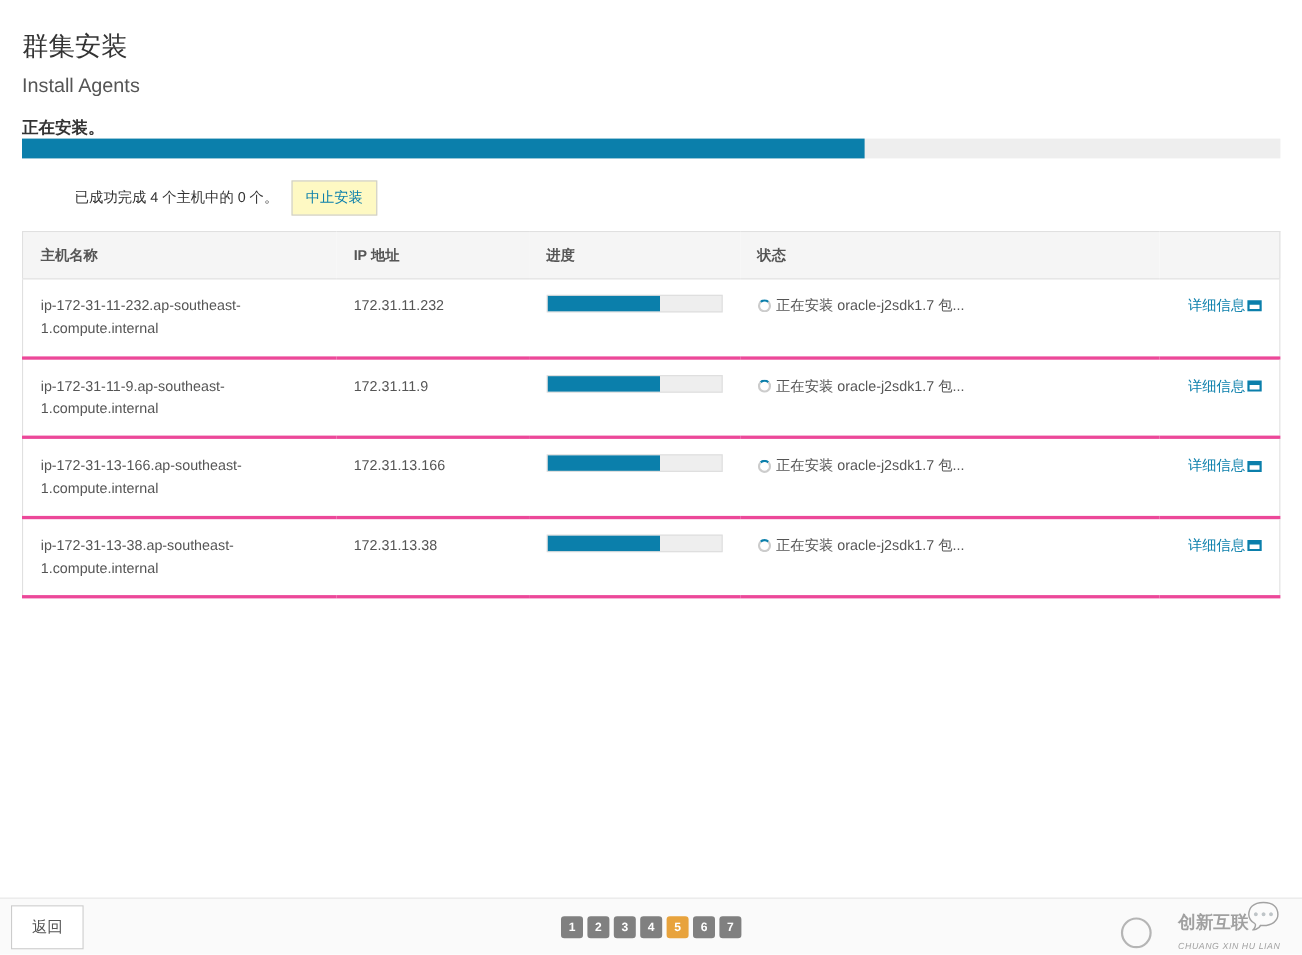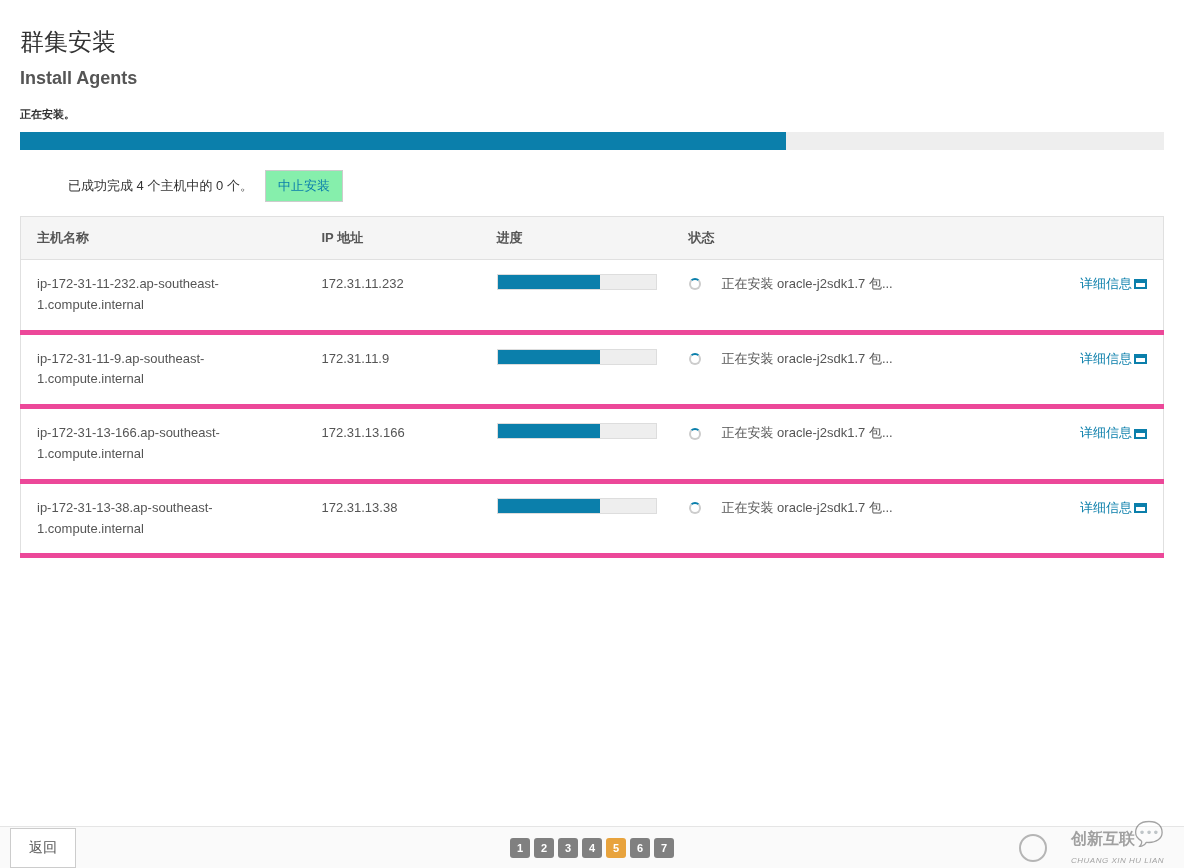--- a/index.html
+++ b/index.html
@@ -14,50 +14,49 @@
     }
     .container { padding: 20px; }
     .page-title {
       font-size: 24px;
       font-weight: 300;
       color: #333;
       margin: 6px 0 10px 0;
     }
     .subtitle {
       font-size: 18px;
-      font-weight: 700;
+      font-weight: 400;
       color: #555;
       margin-bottom: 18px;
     }
     .status-text {
-      font-size: 11px;
+      font-size: 15px;
       color: #333;
       font-weight: 600;
-      margin-bottom: 10px;
     }
     .overall-progress {
       width: 100%;
       height: 18px;
       background: #eee;
       margin-bottom: 20px;
     }
     .overall-progress-bar {
       height: 100%;
       background: #0b7fab;
     }
     .completion-row {
       display: flex;
       align-items: center;
       gap: 12px;
       margin-bottom: 14px;
     }
     .completion-text { font-size: 13px; color: #333; margin-left: 48px; }
     .btn-abort {
       border: 1px solid #ccc;
-      background: #86efac;
+      background: #fef9c3;
       color: #0b7fab;
       padding: 6px 12px;
       font-size: 13px;
       cursor: pointer;
     }
     .hosts-table {
       width: 100%;
       border: 1px solid #e0e0e0;
       border-collapse: collapse;
     }
@@ -65,21 +64,21 @@
       background: #f5f5f5;
       text-align: left;
       font-weight: 600;
       font-size: 13px;
       color: #555;
       padding: 12px 16px;
       border-bottom: 1px solid #e0e0e0;
     }
     .hosts-table tbody td {
       padding: 14px 16px;
-      border-bottom: 5px solid #ec4899;
+      border-bottom: 3px solid #ec4899;
       font-size: 13px;
       color: #555;
       vertical-align: top;
       line-height: 1.6;
     }
     .col-hostname { width: 285px; margin-left: 36px; }
     .col-ip { width: 175px; }
     .col-progress { width: 175px; }
     .col-status { }
     .col-details { width: 110px; text-align: right; }
@@ -89,21 +88,21 @@
       background: #eee;
       border: 1px solid #ddd;
     }
     .row-progress-bar {
       height: 100%;
       background: #0b7fab;
     }
     .status-cell {
       display: flex;
       align-items: center;
-      gap: 21px;
+      gap: 5px;
     }
     .spinner {
       width: 12px;
       height: 12px;
       border: 2px solid #ccc;
       border-top-color: #0b7fab;
       border-radius: 50%;
       flex-shrink: 0;
     }
     .details-link {
@@ -120,21 +119,21 @@
       height: 10px;
       border: 2px solid #0b7fab;
       border-top-width: 4px;
       display: inline-block;
     }
     .footer {
       position: absolute;
       bottom: 0;
       left: 0;
       right: 0;
-      height: 42px;
+      height: 52px;
       border-top: 1px solid #e5e5e5;
       background: #fafafa;
       display: flex;
       align-items: center;
       padding: 0 10px;
     }
     .btn-back {
       border: 1px solid #ccc;
       background: #fff;
       color: #555;

